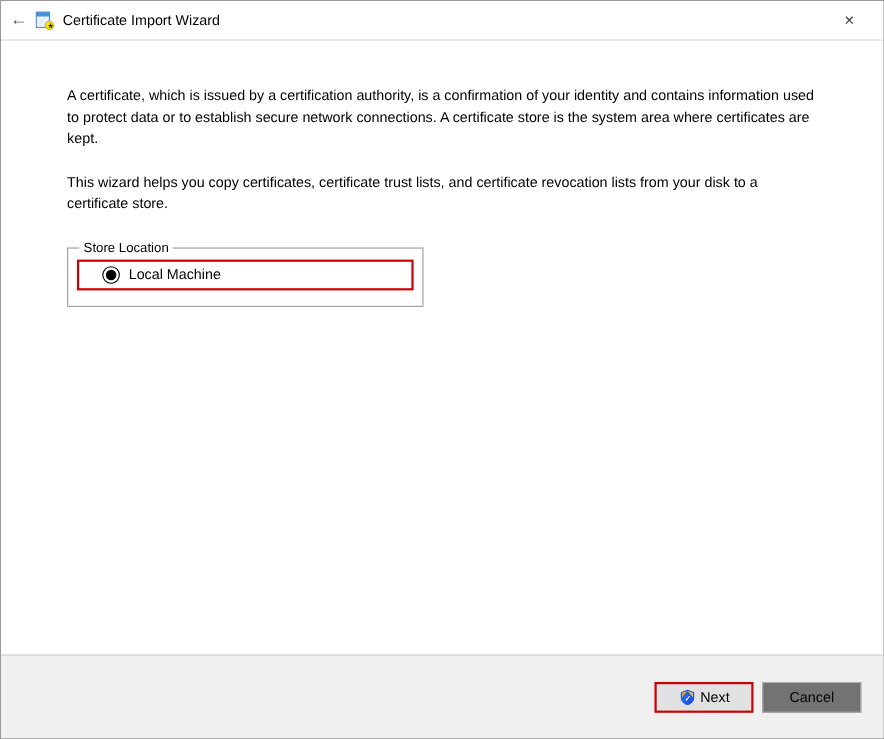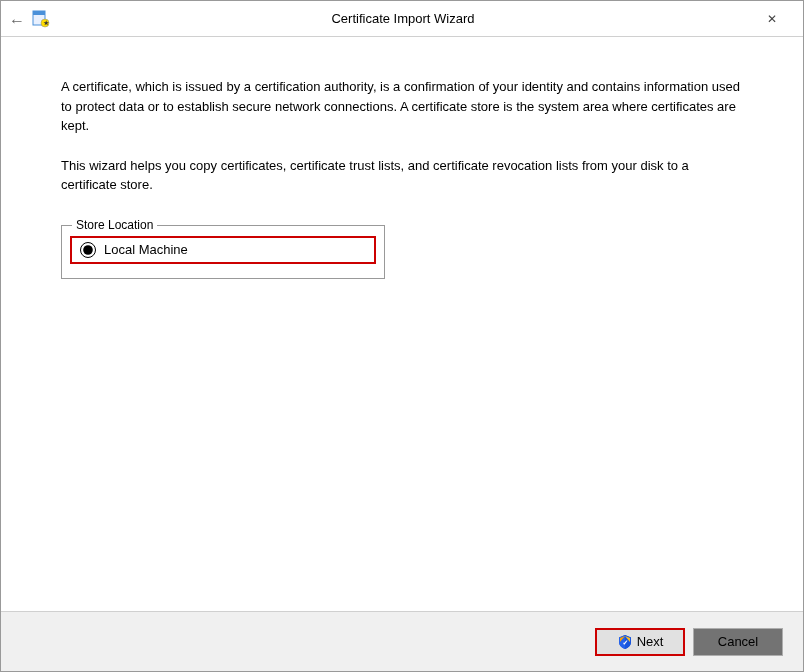--- a/index.html
+++ b/index.html
@@ -49,21 +49,20 @@
       width: 20px;
       height: 20px;
       margin-right: 6px;
       flex-shrink: 0;
     }
 
     .title-bar-text {
       font-size: 13px;
       color: #000;
       flex: 1;
-      text-align: center;
     }
 
     .close-btn {
       width: 46px;
       height: 36px;
       display: flex;
       align-items: center;
       justify-content: center;
       font-size: 12px;
       cursor: pointer;
@@ -131,35 +130,35 @@
     .radio-input {
       width: 16px;
       height: 16px;
       margin-right: 8px;
       cursor: pointer;
       accent-color: #000;
     }
 
     .local-machine-option {
       border: 2px solid #cc0000;
-      padding: 4px 8px;
+      padding: 4px 21px;
       margin-left: -8px;
       width: calc(100% + 16px);
       display: flex;
       align-items: flex-end;
     }
 
     .continue-text {
       font-size: 13px;
       color: #000;
       margin-top: 10px;
     }
 
     .footer {
-      height: 60px;
+      height: 76px;
       background: #f0f0f0;
       border-top: 1px solid #d0d0d0;
       display: flex;
       align-items: center;
       justify-content: flex-end;
       padding: 0 20px;
       gap: 8px;
       flex-shrink: 0;
     }
 

